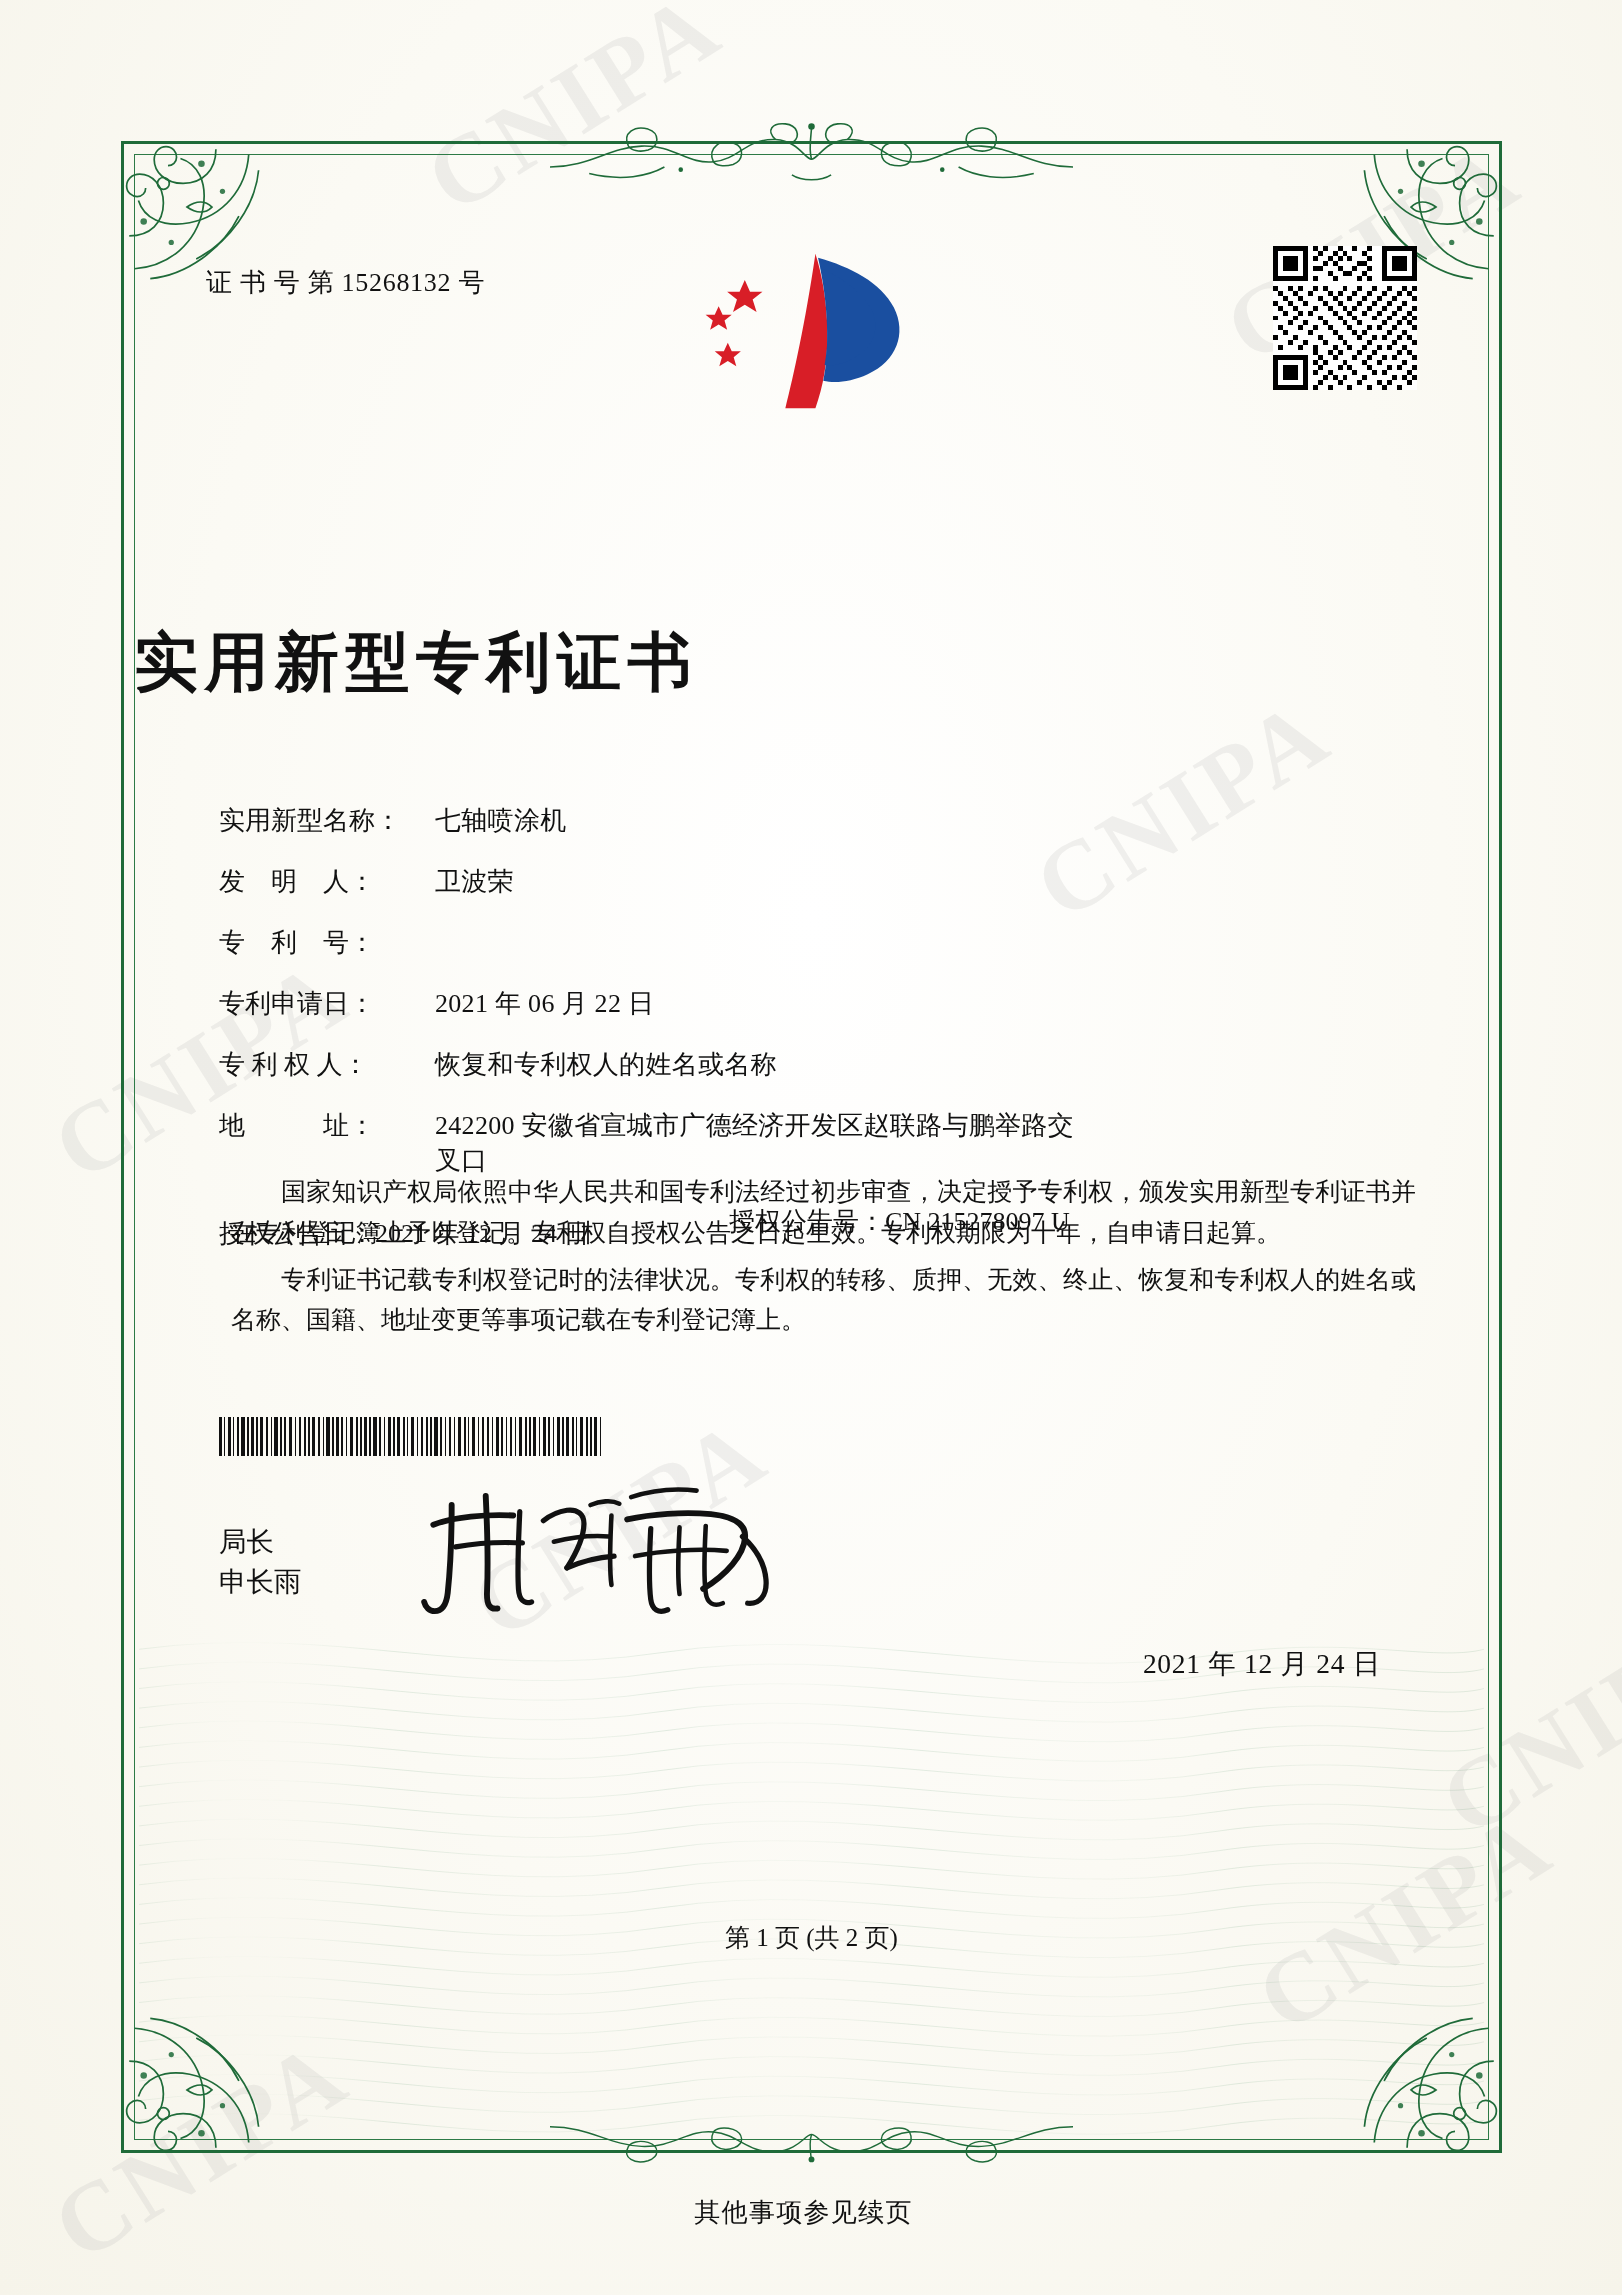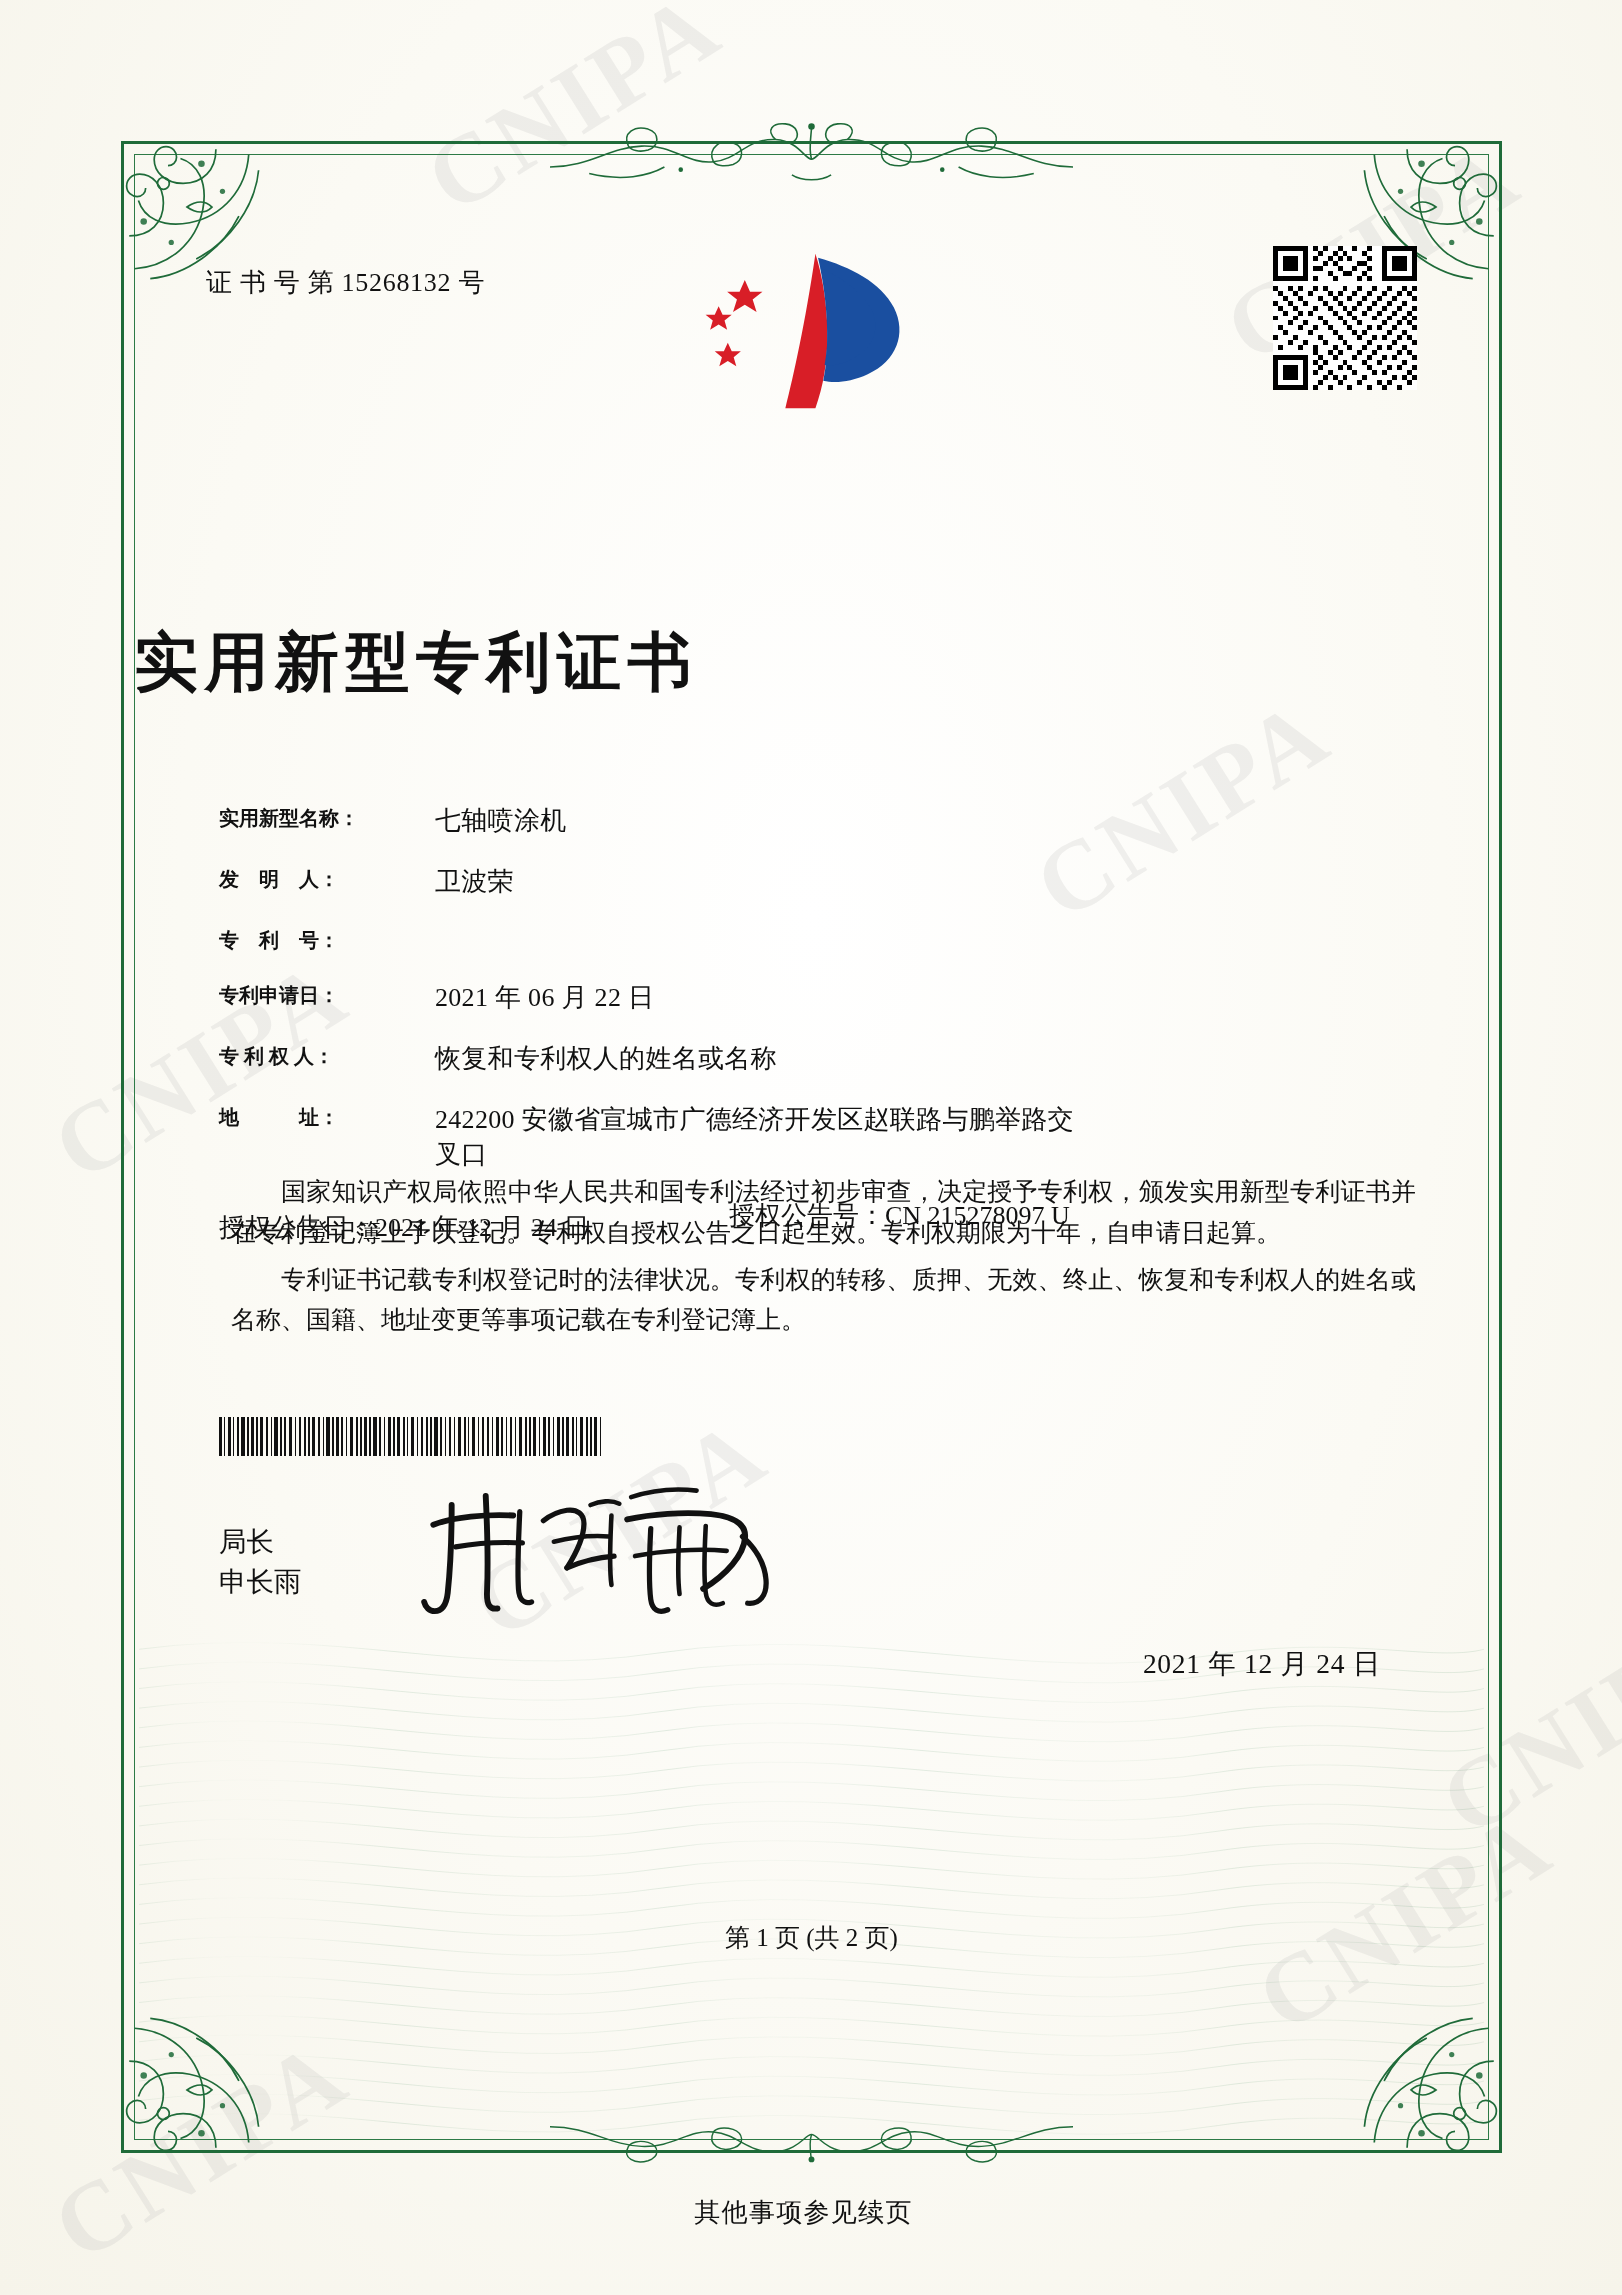--- a/index.html
+++ b/index.html
@@ -165,24 +165,23 @@
     line-height: 1.0;
   }
   .field-row {
     display: flex;
     align-items: flex-start;
     margin-bottom: 35px;
   }
   .f-label {
     width: 216px;
     flex: 0 0 216px;
-    font-size: 20px;
+    font-size: 26px;
     letter-spacing: 0px;
     white-space: pre;
-    font-weight: bold;
   }
   .f-value {
     flex: 1;
     font-size: 26px;
     letter-spacing: 0.3px;
   }
   .f-value .l2 { display: block; margin-top: 9.2px; margin-left: 0; }
 
   .row-inline {
     display: flex;

